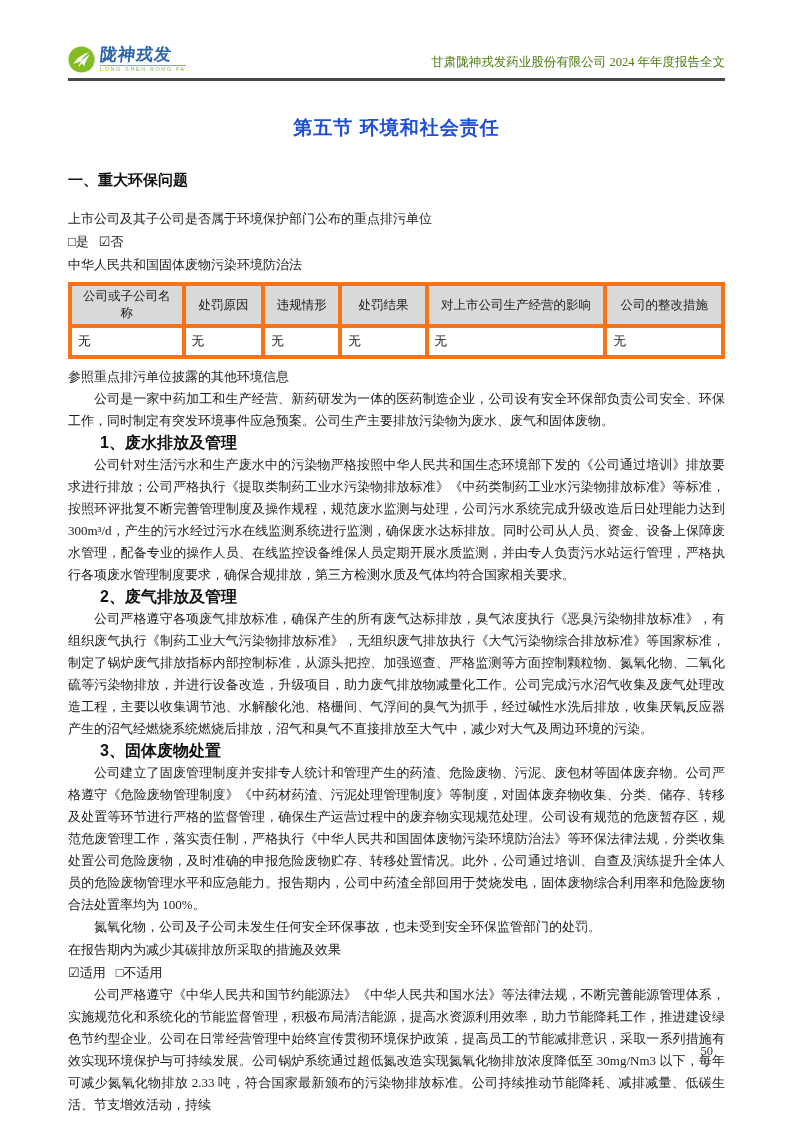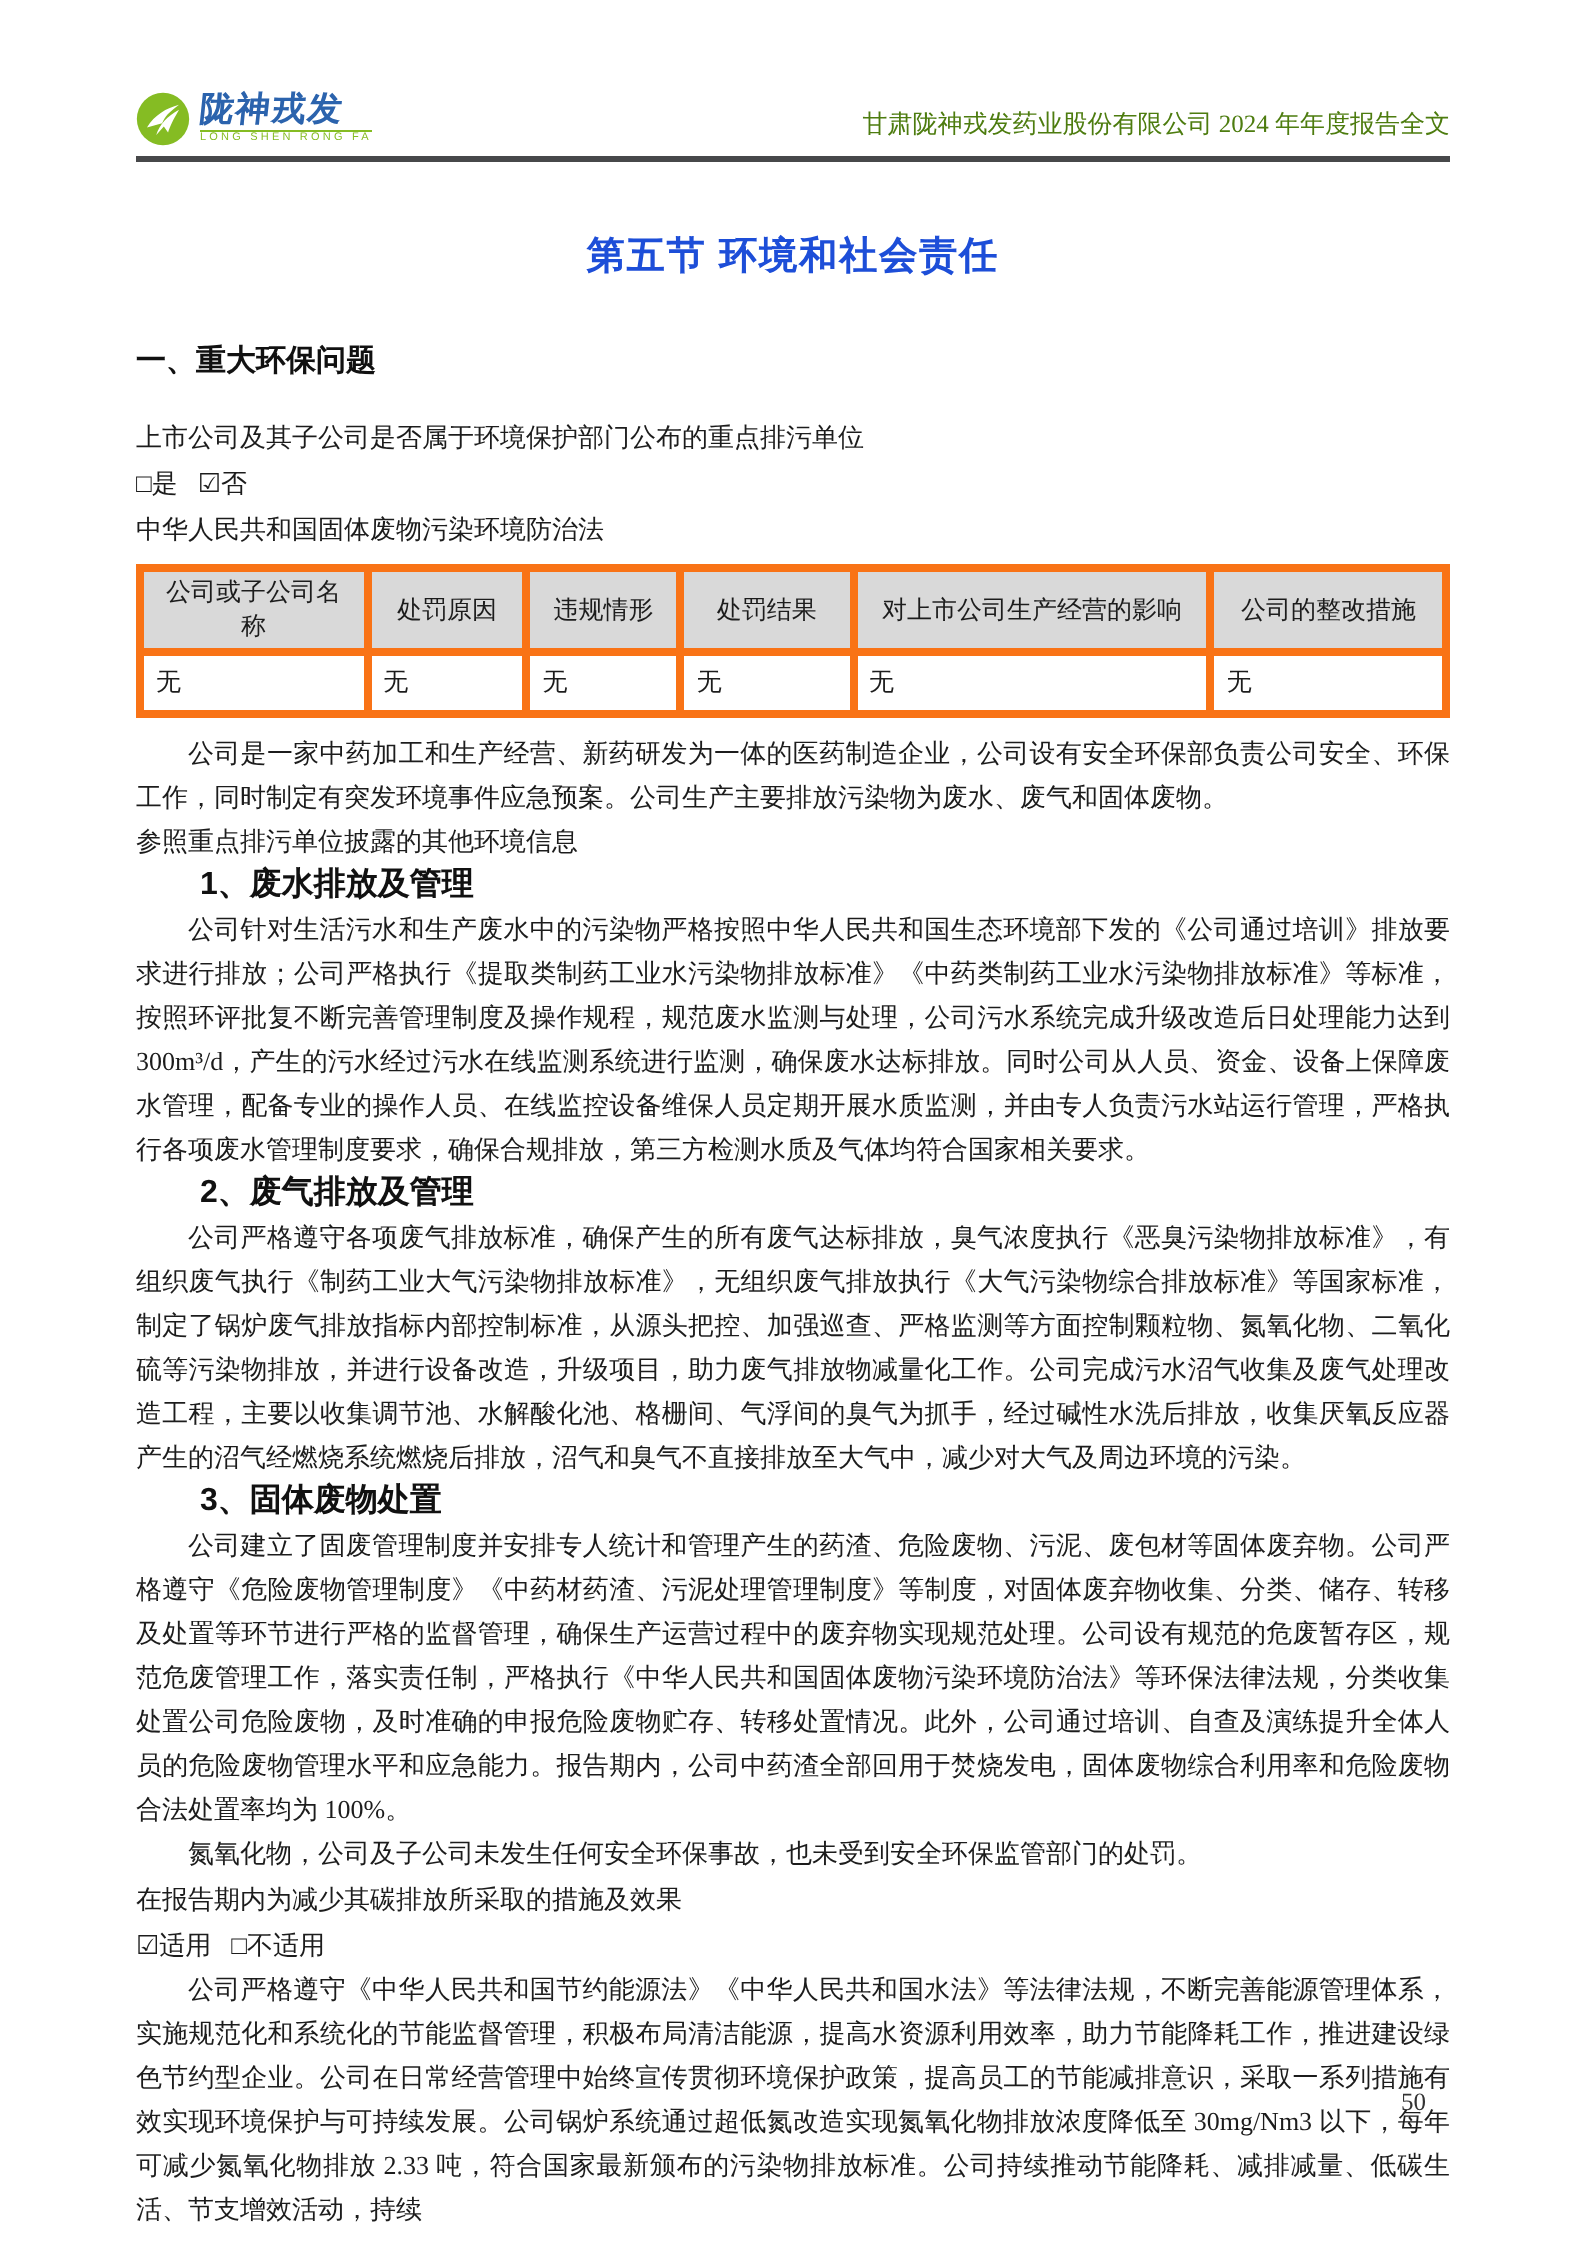--- a/index.html
+++ b/index.html
@@ -161,22 +161,22 @@
         <td>无</td>
         <td>无</td>
         <td>无</td>
         <td>无</td>
         <td>无</td>
         <td>无</td>
       </tr>
     </tbody>
   </table>
 
+  <p class="body">参照重点排污单位披露的其他环境信息</p>
   <p class="body indent">公司是一家中药加工和生产经营、新药研发为一体的医药制造企业，公司设有安全环保部负责公司安全、环保工作，同时制定有突发环境事件应急预案。公司生产主要排放污染物为废水、废气和固体废物。</p>
-  <p class="body">参照重点排污单位披露的其他环境信息</p>
 
   <p class="subhead">1、废水排放及管理</p>
   <p class="body indent">公司针对生活污水和生产废水中的污染物严格按照中华人民共和国生态环境部下发的《公司通过培训》排放要求进行排放；公司严格执行《提取类制药工业水污染物排放标准》《中药类制药工业水污染物排放标准》等标准，按照环评批复不断完善管理制度及操作规程，规范废水监测与处理，公司污水系统完成升级改造后日处理能力达到300m³/d，产生的污水经过污水在线监测系统进行监测，确保废水达标排放。同时公司从人员、资金、设备上保障废水管理，配备专业的操作人员、在线监控设备维保人员定期开展水质监测，并由专人负责污水站运行管理，严格执行各项废水管理制度要求，确保合规排放，第三方检测水质及气体均符合国家相关要求。</p>
 
   <p class="subhead">2、废气排放及管理</p>
   <p class="body indent">公司严格遵守各项废气排放标准，确保产生的所有废气达标排放，臭气浓度执行《恶臭污染物排放标准》，有组织废气执行《制药工业大气污染物排放标准》，无组织废气排放执行《大气污染物综合排放标准》等国家标准，制定了锅炉废气排放指标内部控制标准，从源头把控、加强巡查、严格监测等方面控制颗粒物、氮氧化物、二氧化硫等污染物排放，并进行设备改造，升级项目，助力废气排放物减量化工作。公司完成污水沼气收集及废气处理改造工程，主要以收集调节池、水解酸化池、格栅间、气浮间的臭气为抓手，经过碱性水洗后排放，收集厌氧反应器产生的沼气经燃烧系统燃烧后排放，沼气和臭气不直接排放至大气中，减少对大气及周边环境的污染。</p>
 
   <p class="subhead">3、固体废物处置</p>
   <p class="body indent">公司建立了固废管理制度并安排专人统计和管理产生的药渣、危险废物、污泥、废包材等固体废弃物。公司严格遵守《危险废物管理制度》《中药材药渣、污泥处理管理制度》等制度，对固体废弃物收集、分类、储存、转移及处置等环节进行严格的监督管理，确保生产运营过程中的废弃物实现规范处理。公司设有规范的危废暂存区，规范危废管理工作，落实责任制，严格执行《中华人民共和国固体废物污染环境防治法》等环保法律法规，分类收集处置公司危险废物，及时准确的申报危险废物贮存、转移处置情况。此外，公司通过培训、自查及演练提升全体人员的危险废物管理水平和应急能力。报告期内，公司中药渣全部回用于焚烧发电，固体废物综合利用率和危险废物合法处置率均为 100%。</p>
 

